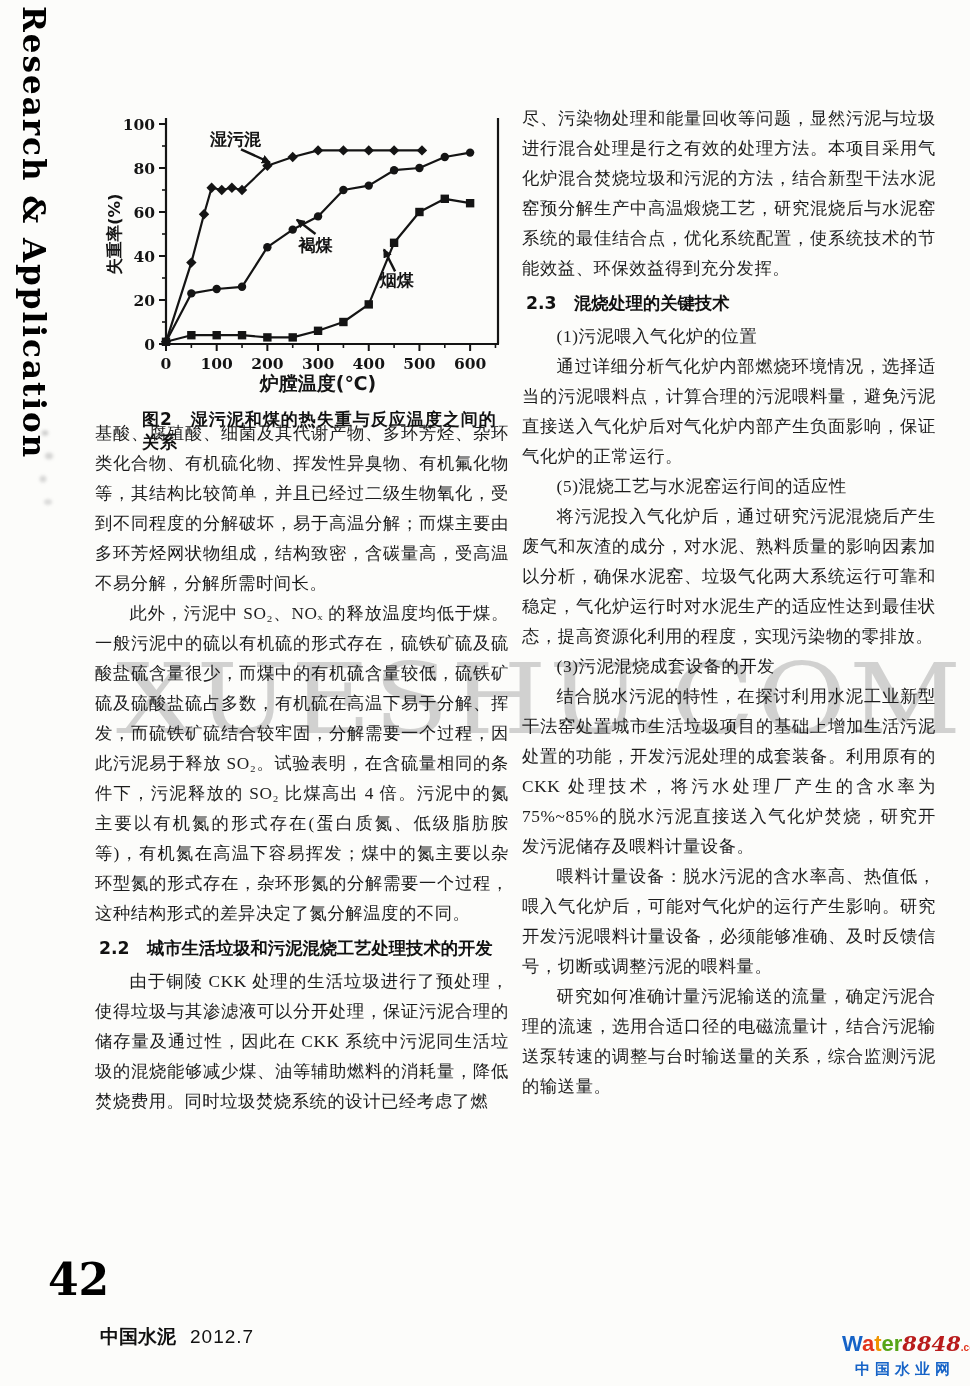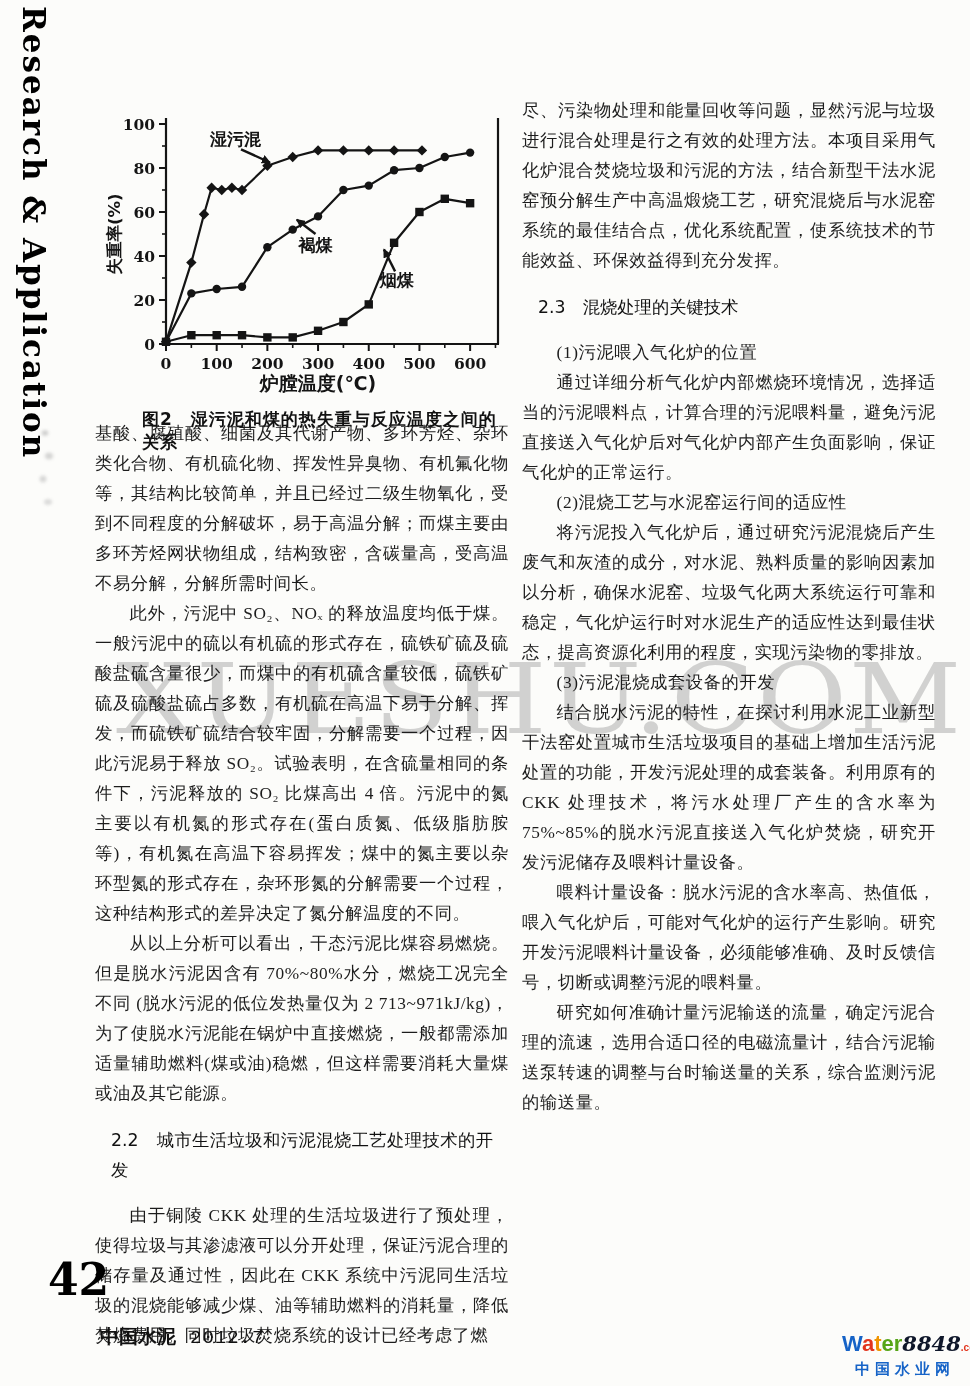--- a/index.html
+++ b/index.html
@@ -48,35 +48,35 @@
 
   
   .col{
     position:absolute;z-index:2;width:414px;
     font-size:17.3px;line-height:30px;letter-spacing:.6px;
     text-align:justify;color:#1c1c1c;
   }
   .col p{margin:0;padding:0}
   .col p.ind{text-indent:2em}
   .col h3{
-    margin:16px;padding:0;font-size:17.3px;line-height:30px;letter-spacing:0;
-    font-family:"DejaVu Sans","Liberation Sans",sans-serif;font-weight:400;color:#111;
+    margin:4px;padding:0;font-size:17.3px;line-height:30px;letter-spacing:0;
+    font-family:"DejaVu Sans","Liberation Sans",sans-serif;font-weight:700;color:#111;
   }
   #column-left{left:95px;top:419px}
-  #column-right{left:522px;top:96px}
+  #column-right{left:522px;top:104px}
 
   
   #page-number{
     left:48px;top:1254px;z-index:3;
     font-family:"DejaVu Serif","Liberation Serif",serif;
     font-size:44px;font-weight:700;color:#000;text-align:center;
   }
   #journal-line{
     left:100px;top:1324px;z-index:3;white-space:nowrap;
-    font-family:Liberation Mono, monospace;font-size:19px;color:#111;
+    font-family:Liberation Sans, sans-serif;font-size:19px;color:#111;
   }
   #journal-line .name{font-weight:700}
   #journal-line .issue{font-weight:500;margin-left:14px;letter-spacing:1px}
 
   
   #water8848-logo{
     left:842px;top:1332px;width:126px;z-index:3;text-align:center;
     font-family:"Liberation Sans","DejaVu Sans",sans-serif;line-height:1.05;
   }
   #water8848-logo .l1{font-size:22px;font-weight:700;white-space:nowrap}
@@ -192,39 +192,38 @@
       <text x="211.5267175572519" y="143" text-anchor="middle" font-size="17" font-family="DejaVu Sans, Liberation Sans, sans-serif" font-weight="700" fill="#141414">褐煤</text>
       <line x1="291.10534351145037" y1="163.4" x2="279.9541984732824" y2="141.4" stroke="#141414" stroke-width="2.4" marker-end="url(#ah)"></line>
       <text x="292.6259541984733" y="178.2" text-anchor="middle" font-size="17" font-family="DejaVu Sans, Liberation Sans, sans-serif" font-weight="700" fill="#141414">烟煤</text>
     </svg>
   <div id="figure-caption">图2　湿污泥和煤的热失重与反应温度之间的关系</div>
 </div>
 
 <div class="col" id="column-left">
   <p class="body-p">基酸、腐殖酸、细菌及其代谢产物、多环芳烃、杂环类化合物、有机硫化物、挥发性异臭物、有机氟化物等，其结构比较简单，并且已经过二级生物氧化，受到不同程度的分解破坏，易于高温分解；而煤主要由多环芳烃网状物组成，结构致密，含碳量高，受高温不易分解，分解所需时间长。</p>
   <p class="ind">此外，污泥中 SO₂、NOₓ 的释放温度均低于煤。一般污泥中的硫以有机硫的形式存在，硫铁矿硫及硫酸盐硫含量很少，而煤中的有机硫含量较低，硫铁矿硫及硫酸盐硫占多数，有机硫在高温下易于分解、挥发，而硫铁矿硫结合较牢固，分解需要一个过程，因此污泥易于释放 SO₂。试验表明，在含硫量相同的条件下，污泥释放的 SO₂ 比煤高出 4 倍。污泥中的氮主要以有机氮的形式存在(蛋白质氮、低级脂肪胺等)，有机氮在高温下容易挥发；煤中的氮主要以杂环型氮的形式存在，杂环形氮的分解需要一个过程，这种结构形式的差异决定了氮分解温度的不同。</p>
-  <p class="ind">从以上分析可以看出，干态污泥比煤容易燃烧。但是脱水污泥因含有 70%~80%水分，燃烧工况完全不同 (脱水污泥的低位发热量仅为 2 713~971kJ/kg)，为了使脱水污泥能在锅炉中直接燃烧，一般都需添加适量辅助燃料(煤或油)稳燃，但这样需要消耗大量煤或油及其它能源。</p>
   <h3>2.2　城市生活垃圾和污泥混烧工艺处理技术的开发</h3>
   <p class="ind">由于铜陵 CKK 处理的生活垃圾进行了预处理，使得垃圾与其渗滤液可以分开处理，保证污泥合理的储存量及通过性，因此在 CKK 系统中污泥同生活垃圾的混烧能够减少煤、油等辅助燃料的消耗量，降低焚烧费用。同时垃圾焚烧系统的设计已经考虑了燃</p>
 </div>
 
 <div class="col" id="column-right">
   <p>尽、污染物处理和能量回收等问题，显然污泥与垃圾进行混合处理是行之有效的处理方法。本项目采用气化炉混合焚烧垃圾和污泥的方法，结合新型干法水泥窑预分解生产中高温煅烧工艺，研究混烧后与水泥窑系统的最佳结合点，优化系统配置，使系统技术的节能效益、环保效益得到充分发挥。</p>
   <h3>2.3　混烧处理的关键技术</h3>
   <p class="ind">(1)污泥喂入气化炉的位置</p>
   <p class="ind">通过详细分析气化炉内部燃烧环境情况，选择适当的污泥喂料点，计算合理的污泥喂料量，避免污泥直接送入气化炉后对气化炉内部产生负面影响，保证气化炉的正常运行。</p>
-  <p class="ind">(2)混烧工艺与水泥窑运行间的适应性</p>
+  <p class="ind">(5)混烧工艺与水泥窑运行间的适应性</p>
   <p class="ind">将污泥投入气化炉后，通过研究污泥混烧后产生废气和灰渣的成分，对水泥、熟料质量的影响因素加以分析，确保水泥窑、垃圾气化两大系统运行可靠和稳定，气化炉运行时对水泥生产的适应性达到最佳状态，提高资源化利用的程度，实现污染物的零排放。</p>
   <p class="ind">(3)污泥混烧成套设备的开发</p>
   <p class="ind">结合脱水污泥的特性，在探讨利用水泥工业新型干法窑处置城市生活垃圾项目的基础上增加生活污泥处置的功能，开发污泥处理的成套装备。利用原有的 CKK 处理技术，将污水处理厂产生的含水率为 75%~85%的脱水污泥直接送入气化炉焚烧，研究开发污泥储存及喂料计量设备。</p>
   <p class="ind">喂料计量设备：脱水污泥的含水率高、热值低，喂入气化炉后，可能对气化炉的运行产生影响。研究开发污泥喂料计量设备，必须能够准确、及时反馈信号，切断或调整污泥的喂料量。</p>
   <p class="ind">研究如何准确计量污泥输送的流量，确定污泥合理的流速，选用合适口径的电磁流量计，结合污泥输送泵转速的调整与台时输送量的关系，综合监测污泥的输送量。</p>
 </div>
 
 <div class="abs" id="page-number">42</div>
 <div class="abs" id="journal-line">
   <span class="name">中国水泥</span><span class="issue">2012.7</span>
 </div>
 
 <div class="abs" id="water8848-logo">
-  <div class="l1"><span style="color: rgb(22, 99, 199);">W</span><span style="color: rgb(226, 52, 29);">a</span><span style="color: rgb(240, 148, 0);">t</span><span style="color: rgb(86, 165, 23);">e</span><span style="color: rgb(86, 165, 23);">r</span><span class="it" style="color: #0f172a;">8848</span><span class="sm" style="color: rgb(226, 52, 29);">.com</span></div>
+  <div class="l1"><span style="color: rgb(22, 99, 199);">W</span><span style="color: rgb(226, 52, 29);">a</span><span style="color: rgb(240, 148, 0);">t</span><span style="color: rgb(86, 165, 23);">e</span><span style="color: rgb(86, 165, 23);">r</span><span class="it" style="color: #b91c1c;">8848</span><span class="sm" style="color: rgb(226, 52, 29);">.com</span></div>
   <div class="l2" style="color: rgb(22, 99, 199);">中国水业网</div>
 </div>
 
 </body></html>

